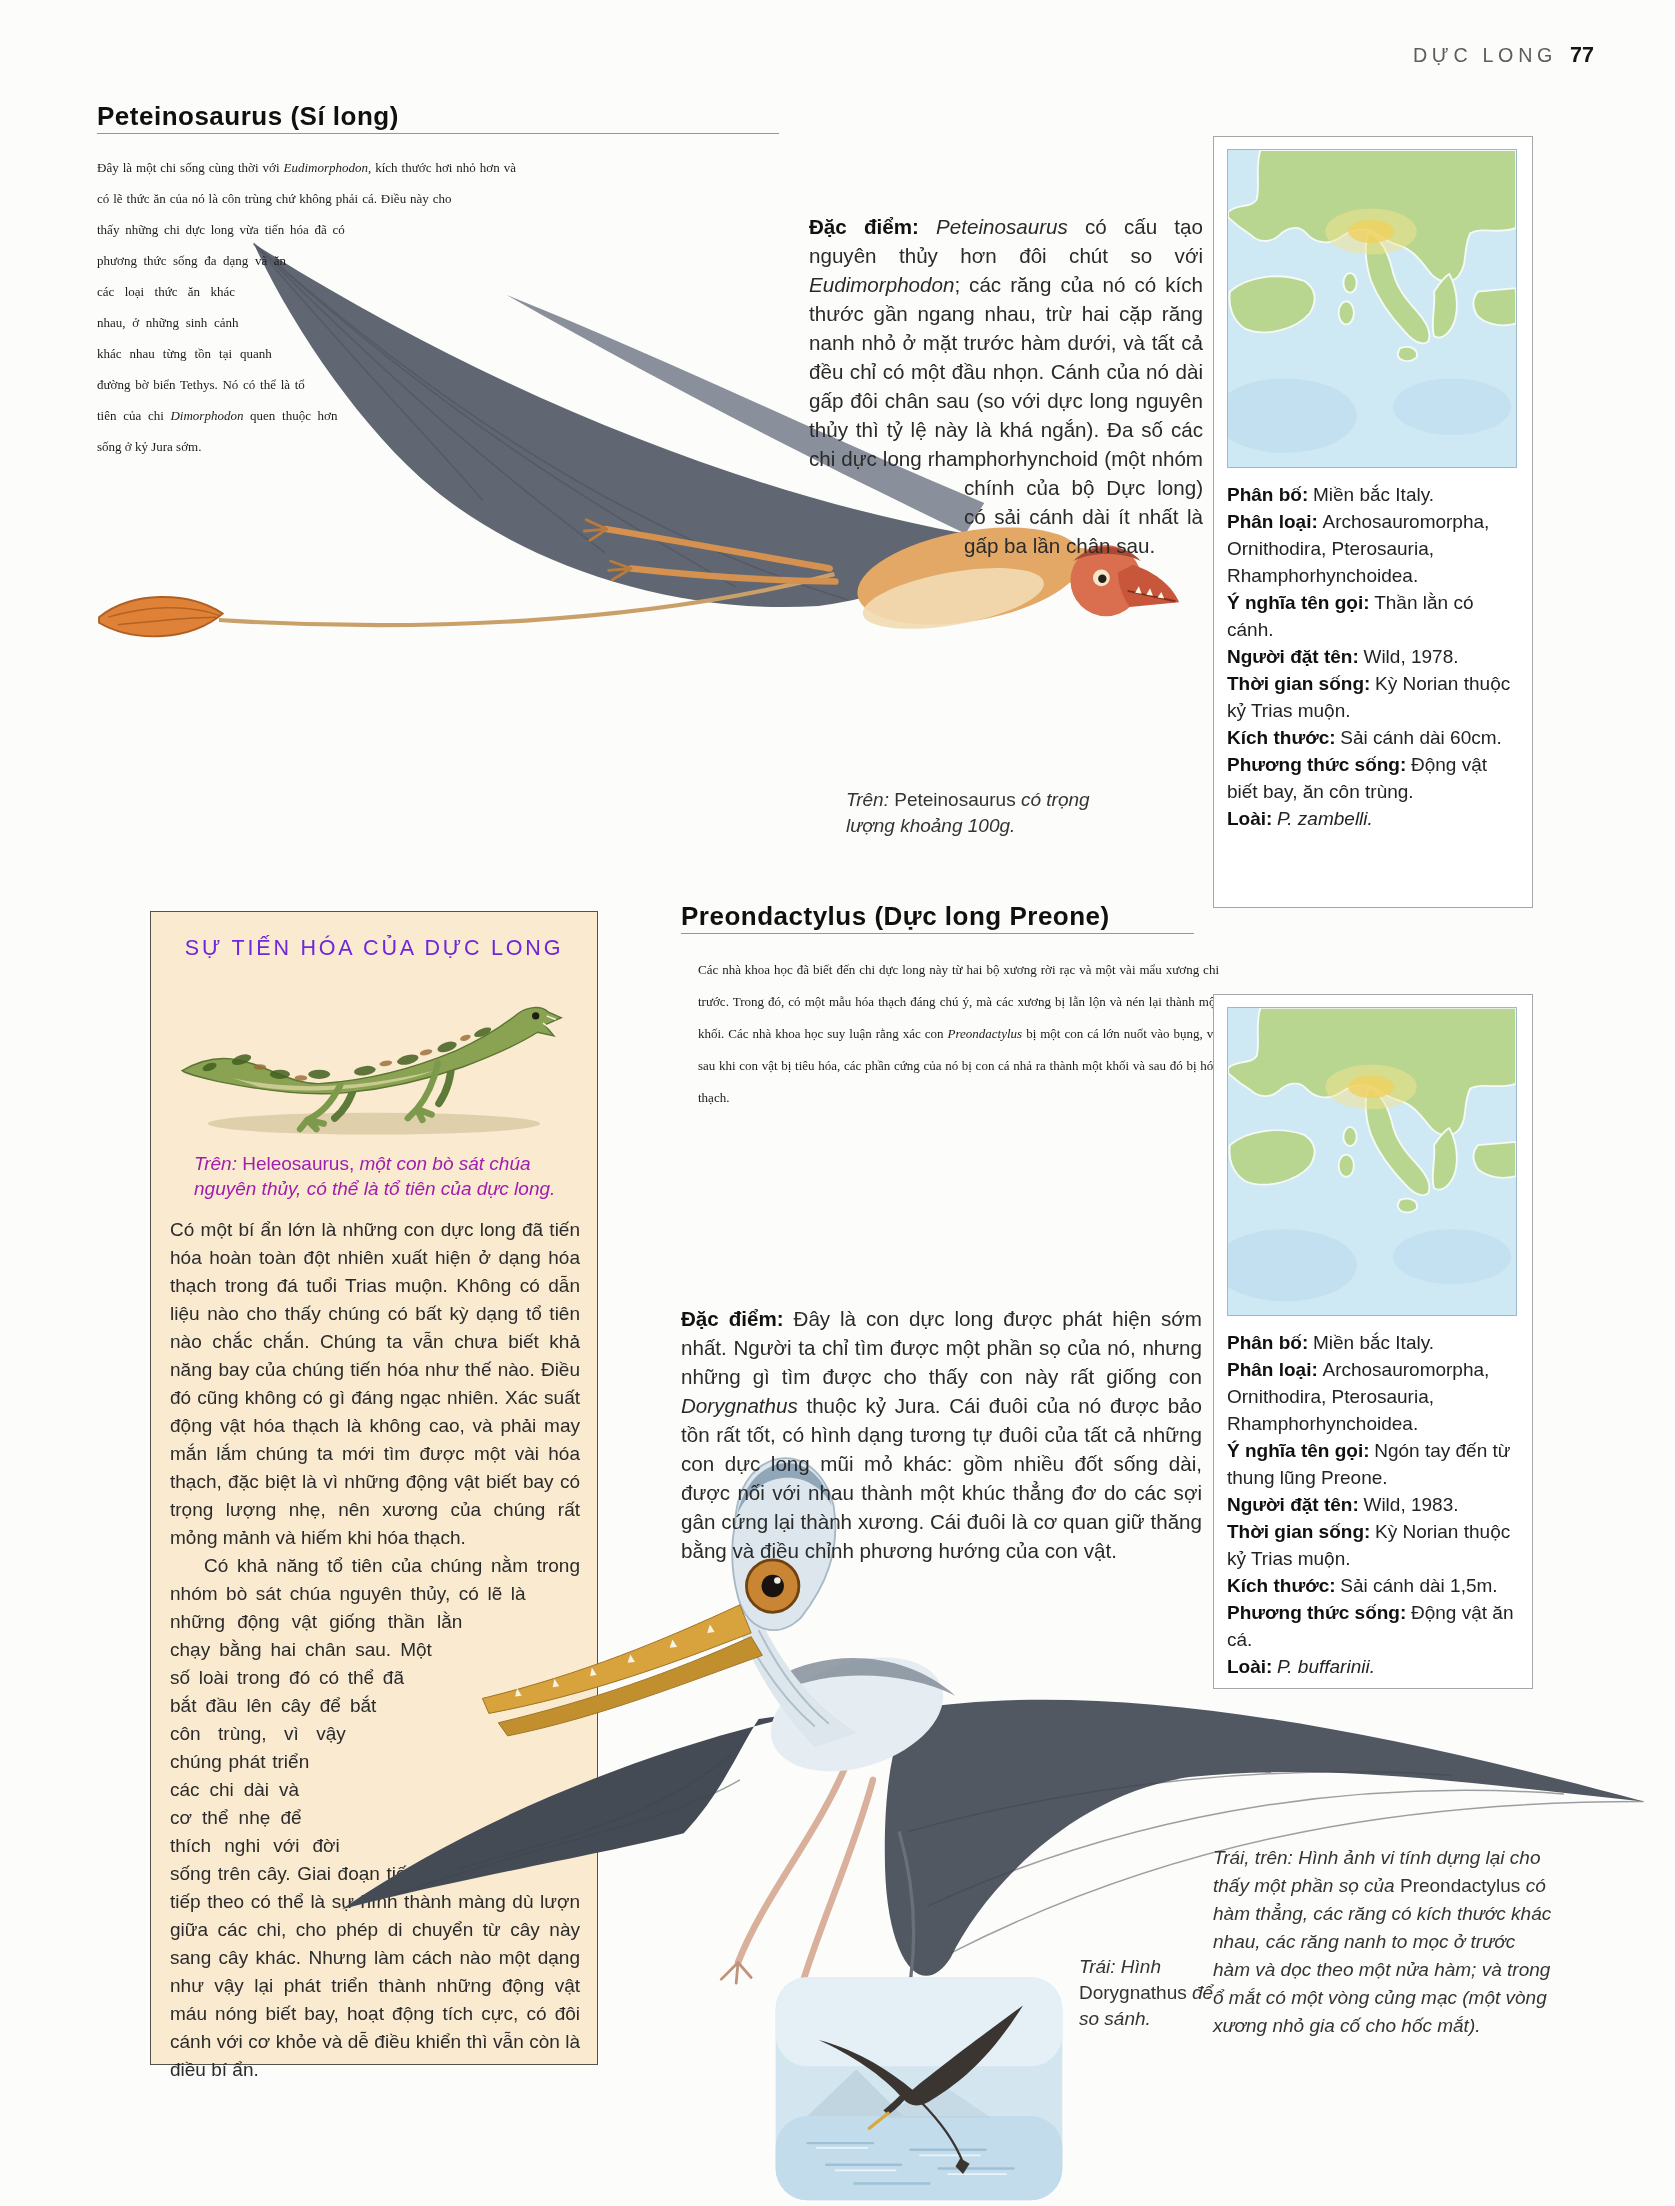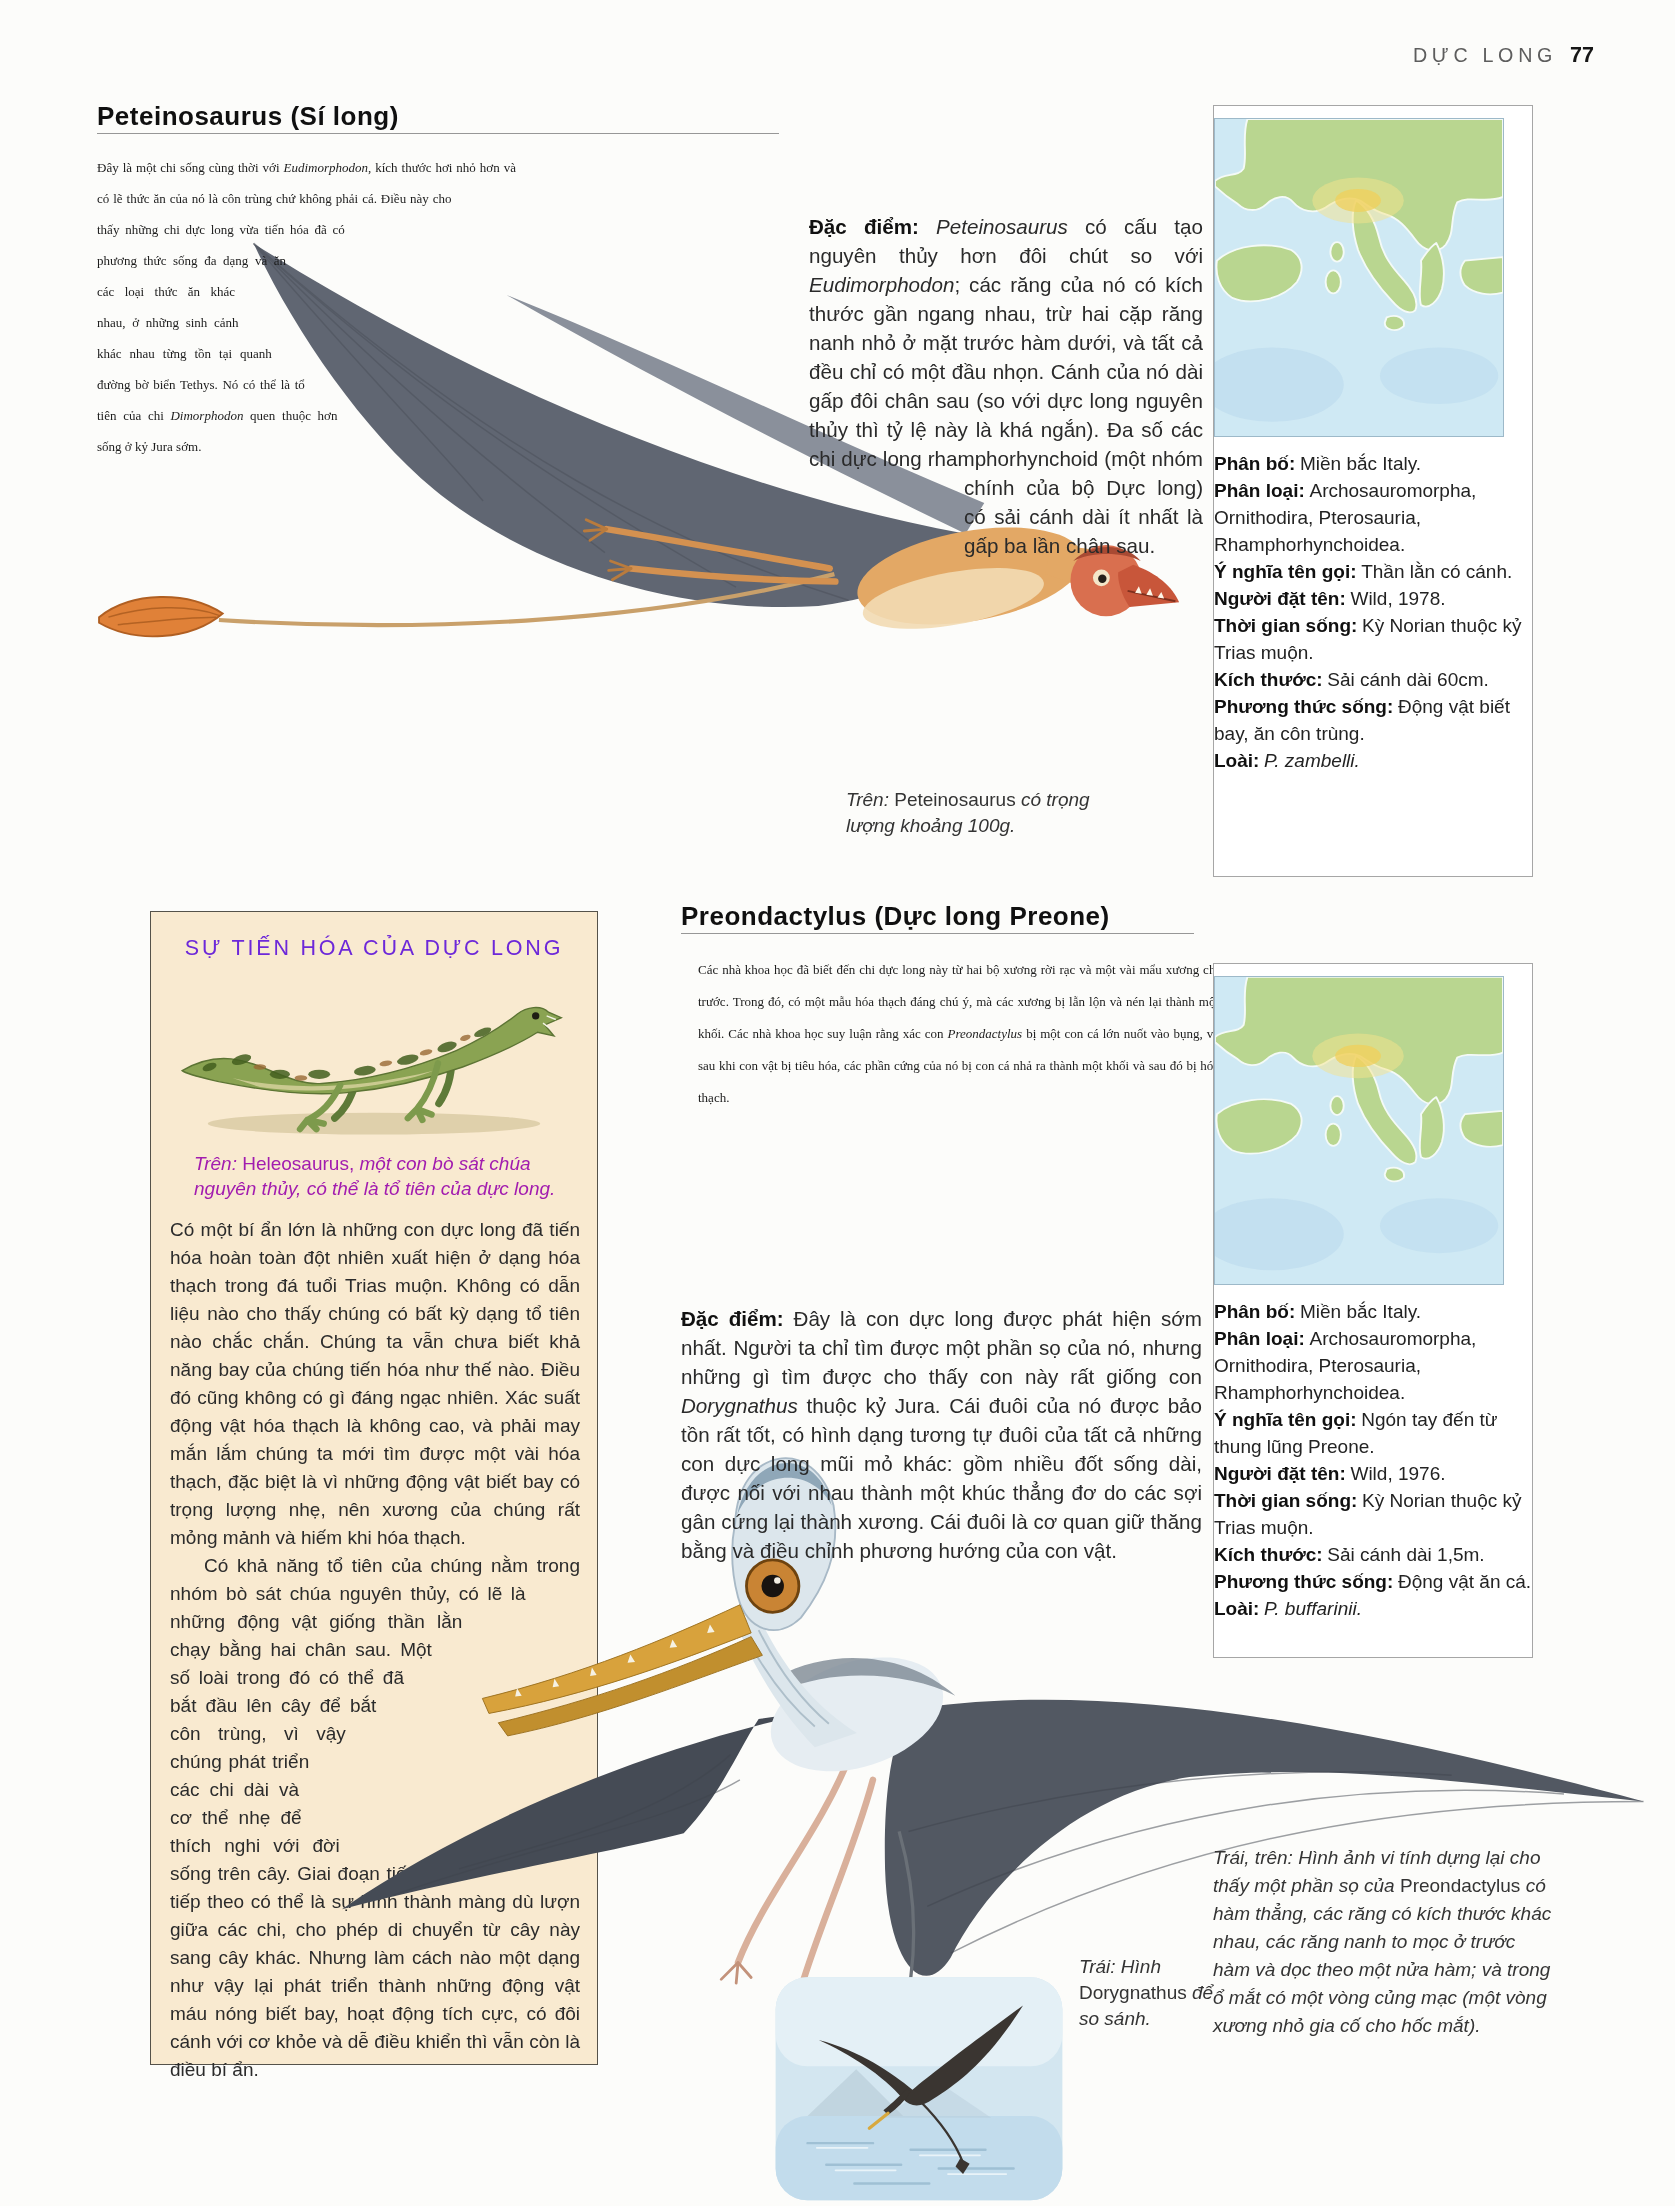--- a/index.html
+++ b/index.html
@@ -26,21 +26,21 @@
   .w1{float:right;width:281px;height:361px;
       shape-outside:polygon(100% 12%,38% 26%,0% 42%,22% 58%,45% 75%,62% 100%,100% 100%);}
   .w2{float:left;width:155px;height:380px;shape-margin:9.4px;
       shape-outside:polygon(0% 73%,100% 78%,100% 100%,0% 100%);}
   .w3{float:right;width:281px;height:824px;shape-margin:7.5px;
       shape-outside:polygon(100% 46%,62% 51%,46% 56%,32% 61%,16% 66%,0% 70%,20% 75%,100% 80%);}
   .w4{float:left;width:375px;height:408px;shape-margin:9.4px;
       shape-outside:polygon(0% 70%,60% 74%,72% 82%,95% 90%,100% 100%,0% 100%);}
   
   .factbox{width:320px;background:#fff;border:1.9px solid #a6a6a6;box-sizing:border-box;
-           padding:12px 0;z-index:4;}
+           padding:12px 13px;z-index:4;margin-top:31px;}
   .factbox svg{display:block;border:0.9px solid #9db9c9;box-sizing:border-box;}
   .fact-list{margin-top:13px;font-size:19px;line-height:27px;color:#232323;}
   .fact-label{font-weight:bold;color:#101010;margin-right:4.7px;}
   
   #evobox{left:150px;top:911px;width:448px;height:1154px;background:#f9ead0;
           border:1.9px solid #55524a;box-sizing:border-box;z-index:1;}
   #evo-title{margin:24px 9.4px 0;text-align:center;font-size:21.5px;letter-spacing:2.8px;
              color:#6d28d9;font-weight:normal;}
   #evo-caption{margin:9.4px 20.6px 0 43px;font-size:19px;line-height:25px;color:#a21caf;}
   #evo-body{margin:15px 17px 0 19px;font-size:19px;line-height:28px;text-align:justify;color:#2b2b2b;}
@@ -286,21 +286,21 @@
       <ellipse cx="150" cy="92" rx="24" ry="13" fill="#f0cf5a" opacity="0.75"></ellipse>
     </svg>
     <div class="fact-list">
 
         <div class="fact-row"><span class="fact-label">Phân bố:</span><span class="fact-value">Miền bắc Italy.</span></div>
 
         <div class="fact-row"><span class="fact-label">Phân loại:</span><span class="fact-value">Archosauromorpha, Ornithodira, Pterosauria, Rhamphorhynchoidea.</span></div>
 
         <div class="fact-row"><span class="fact-label">Ý nghĩa tên gọi:</span><span class="fact-value">Ngón tay đến từ thung lũng Preone.</span></div>
 
-        <div class="fact-row"><span class="fact-label">Người đặt tên:</span><span class="fact-value">Wild, 1976.</span></div>
+        <div class="fact-row"><span class="fact-label">Người đặt tên:</span><span class="fact-value">Wild, 1983.</span></div>
 
         <div class="fact-row"><span class="fact-label">Thời gian sống:</span><span class="fact-value">Kỳ Norian thuộc kỷ Trias muộn.</span></div>
 
         <div class="fact-row"><span class="fact-label">Kích thước:</span><span class="fact-value">Sải cánh dài 1,5m.</span></div>
 
         <div class="fact-row"><span class="fact-label">Phương thức sống:</span><span class="fact-value">Động vật ăn cá.</span></div>
 
         <div class="fact-row"><span class="fact-label">Loài:</span><span class="fact-value it">P. buffarinii.</span></div>
       </div>
   </div>

